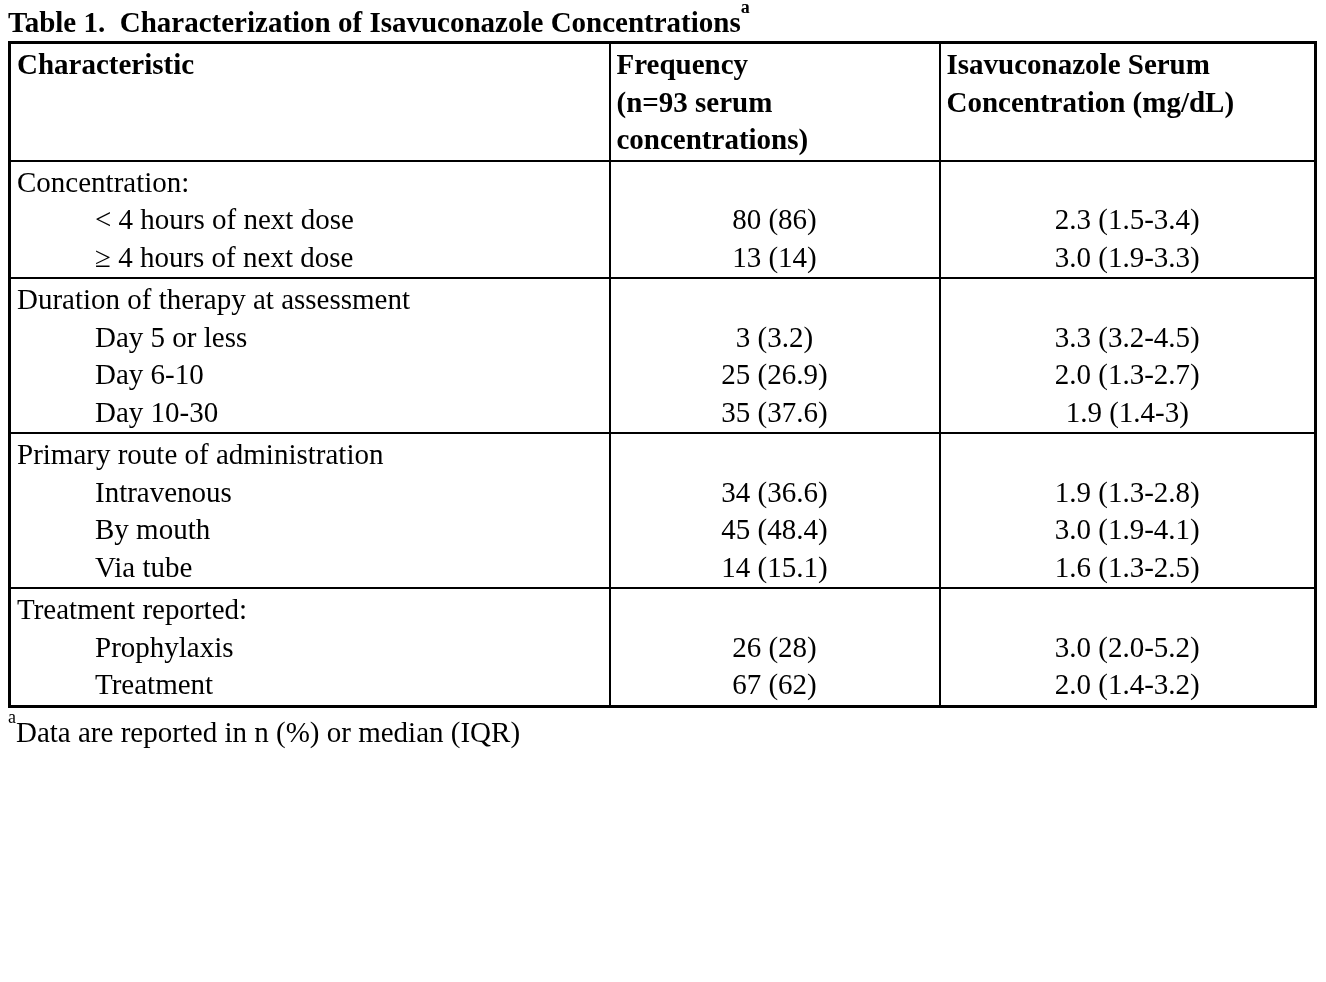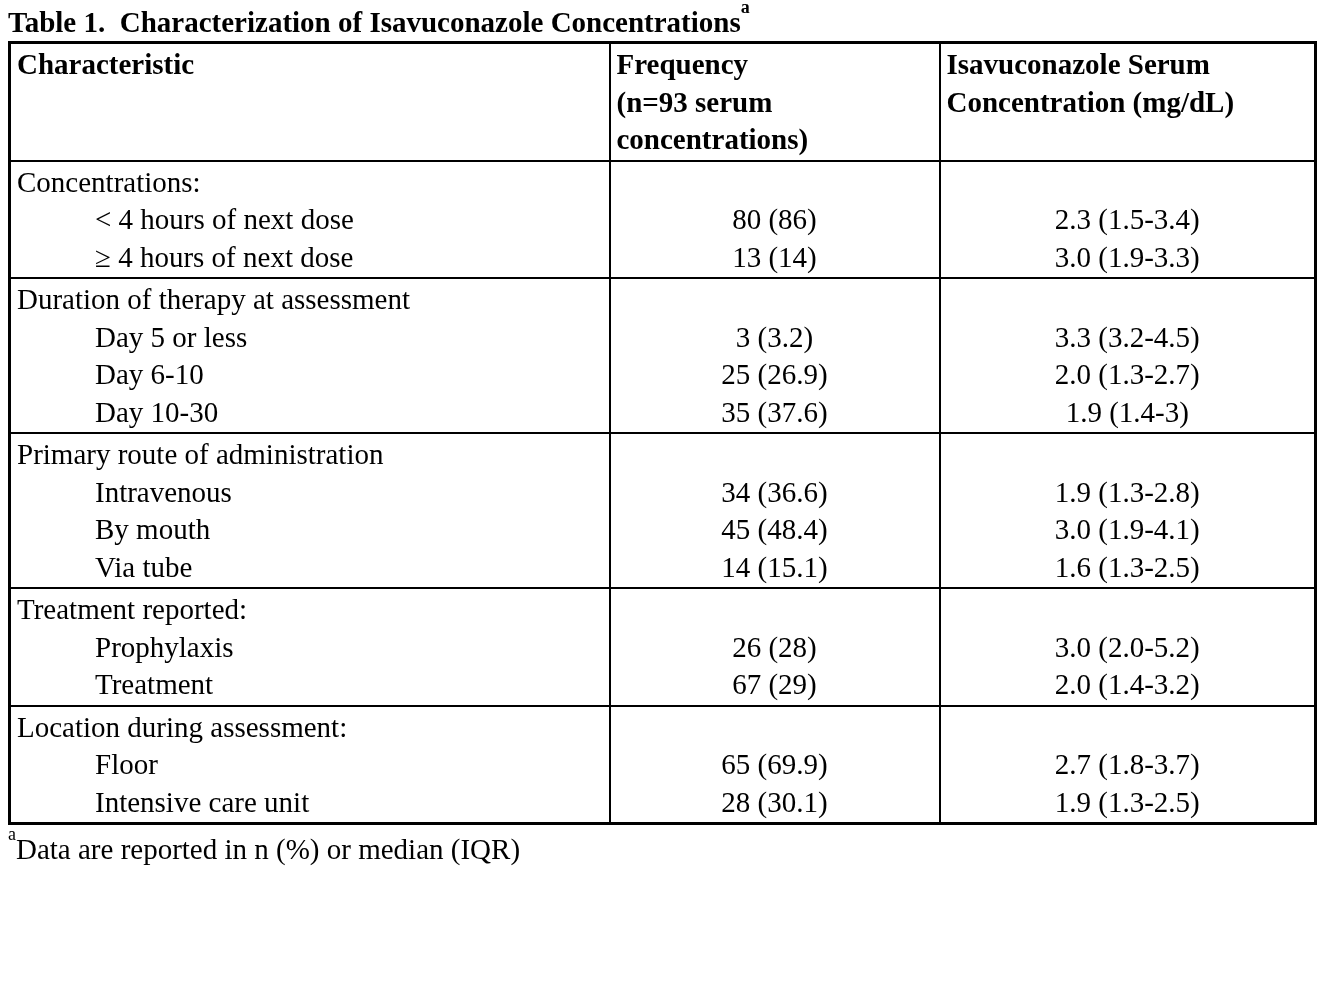--- a/index.html
+++ b/index.html
@@ -88,21 +88,21 @@
 (n=93 serum
 concentrations)</th>
         <th>Isavuconazole Serum
 Concentration (mg/dL)</th>
       </tr>
     </thead>
     <tbody>
 
       <tr>
         <td class="char-cell">
-          <div class="line section-label">Concentrations:</div>
+          <div class="line section-label">Concentration:</div>
           <div class="line sub-item">&lt; 4 hours of next dose</div>
           <div class="line sub-item">≥ 4 hours of next dose</div>
         </td>
         <td class="num-cell">
           <div class="line blank-line"></div>
           <div class="line">80 (86)</div>
           <div class="line">13 (14)</div>
         </td>
         <td class="num-cell">
           <div class="line blank-line"></div>
@@ -156,45 +156,28 @@
 
       <tr>
         <td class="char-cell">
           <div class="line section-label">Treatment reported:</div>
           <div class="line sub-item">Prophylaxis</div>
           <div class="line sub-item">Treatment</div>
         </td>
         <td class="num-cell">
           <div class="line blank-line"></div>
           <div class="line">26 (28)</div>
-          <div class="line">67 (29)</div>
+          <div class="line">67 (62)</div>
         </td>
         <td class="num-cell">
           <div class="line blank-line"></div>
           <div class="line">3.0 (2.0-5.2)</div>
           <div class="line">2.0 (1.4-3.2)</div>
         </td>
       </tr>
 
-      <tr>
-        <td class="char-cell">
-          <div class="line section-label">Location during assessment:</div>
-          <div class="line sub-item">Floor</div>
-          <div class="line sub-item">Intensive care unit</div>
-        </td>
-        <td class="num-cell">
-          <div class="line blank-line"></div>
-          <div class="line">65 (69.9)</div>
-          <div class="line">28 (30.1)</div>
-        </td>
-        <td class="num-cell">
-          <div class="line blank-line"></div>
-          <div class="line">2.7 (1.8-3.7)</div>
-          <div class="line">1.9 (1.3-2.5)</div>
-        </td>
-      </tr>
 
     </tbody>
   </table>
 
   <p class="footnote"><sup>a</sup><span>Data are reported in n (%) or median (IQR)</span></p>
 
 </div>
 
 </body></html>

